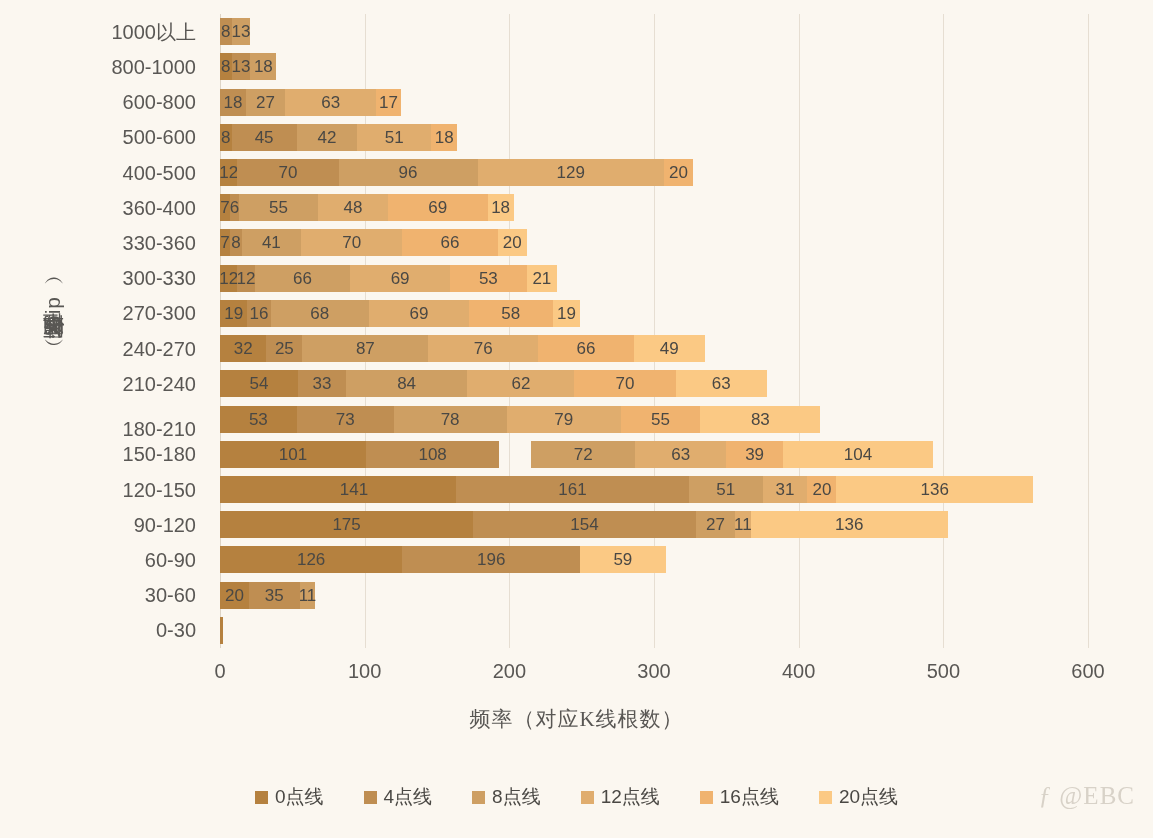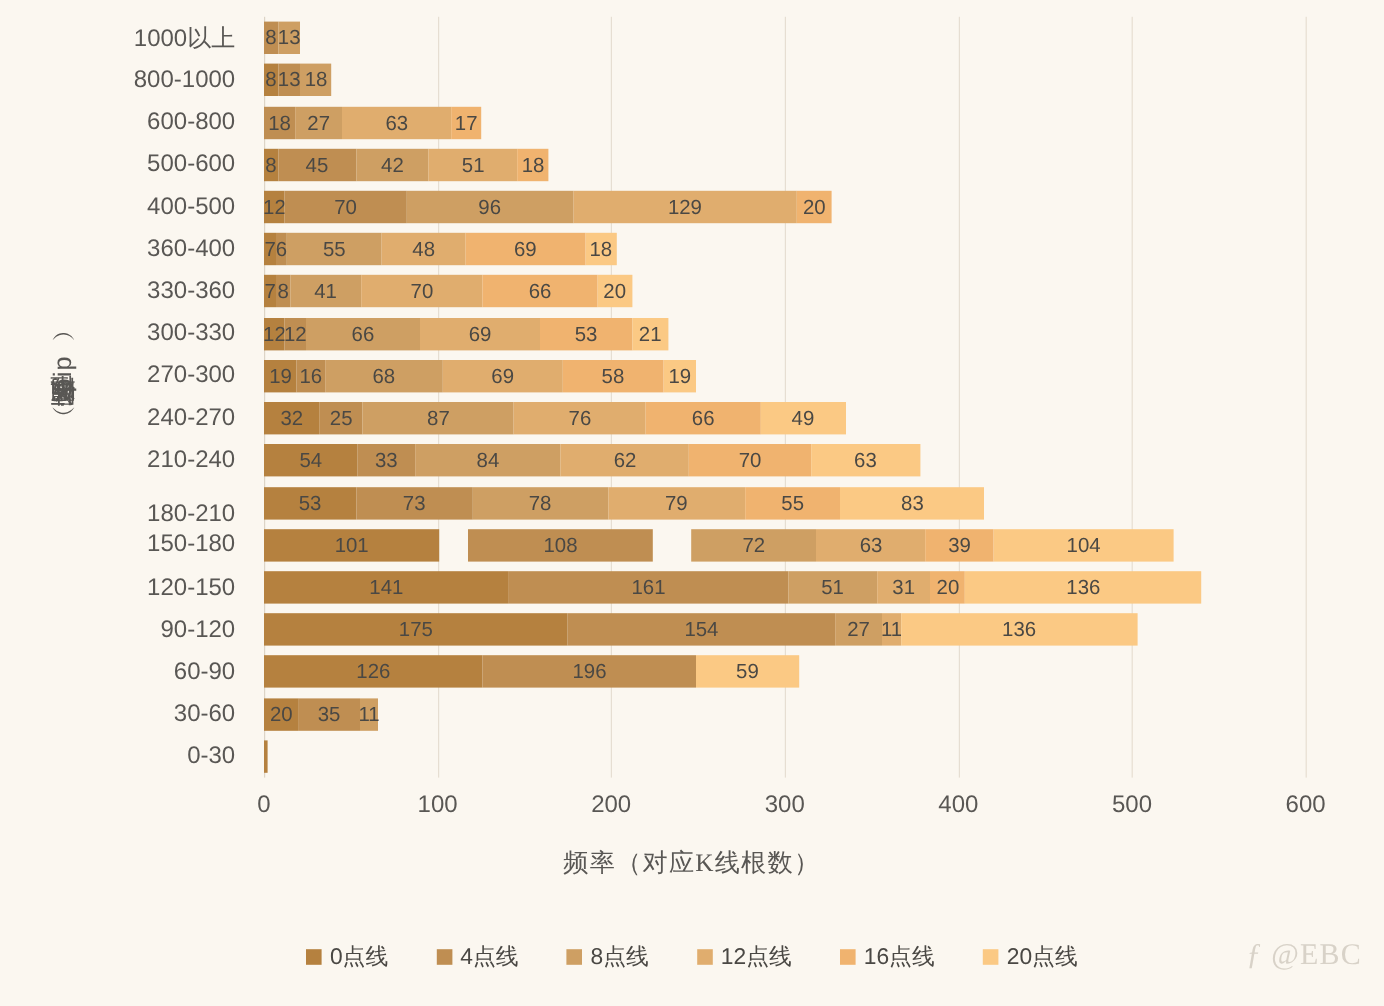--- a/index.html
+++ b/index.html
@@ -426,38 +426,38 @@
             <span class="seg-label">55</span>
           </div>
           <div class="seg" style="width: 120.073px; background: rgb(251, 201, 132);">
             <span class="seg-label">83</span>
           </div>
         </div>
         <div class="bar-row" style="top: 426.778px; height: 27px;">
           <div class="seg" style="width: 146.113px; background: rgb(181, 129, 63);">
             <span class="seg-label">101</span>
           </div>
-          <div class="seg" style="width: 154px; background: rgb(191, 142, 82); margin-left: 24px;">
+          <div class="seg" style="width: 133px; background: rgb(191, 142, 82);">
             <span class="seg-label">108</span>
           </div>
           <div class="seg" style="width: 104.16px; background: rgb(206, 159, 99); margin-left: 32px;">
             <span class="seg-label">72</span>
           </div>
           <div class="seg" style="width: 91.14px; background: rgb(224, 173, 110);">
             <span class="seg-label">63</span>
           </div>
           <div class="seg" style="width: 56.42px; background: rgb(240, 179, 111);">
             <span class="seg-label">39</span>
           </div>
           <div class="seg" style="width: 150.453px; background: rgb(251, 201, 132);">
             <span class="seg-label">104</span>
           </div>
         </div>
         <div class="bar-row" style="top: 462px; height: 27px;">
-          <div class="seg" style="width: 203.98px; background: rgb(181, 129, 63);">
+          <div class="seg" style="width: 203.98px; background: rgb(181, 129, 63); padding-left: 32px;">
             <span class="seg-label">141</span>
           </div>
           <div class="seg" style="width: 232.913px; background: rgb(191, 142, 82);">
             <span class="seg-label">161</span>
           </div>
           <div class="seg" style="width: 73.78px; background: rgb(206, 159, 99);">
             <span class="seg-label">51</span>
           </div>
           <div class="seg" style="width: 44.8467px; background: rgb(224, 173, 110);">
             <span class="seg-label">31</span>

